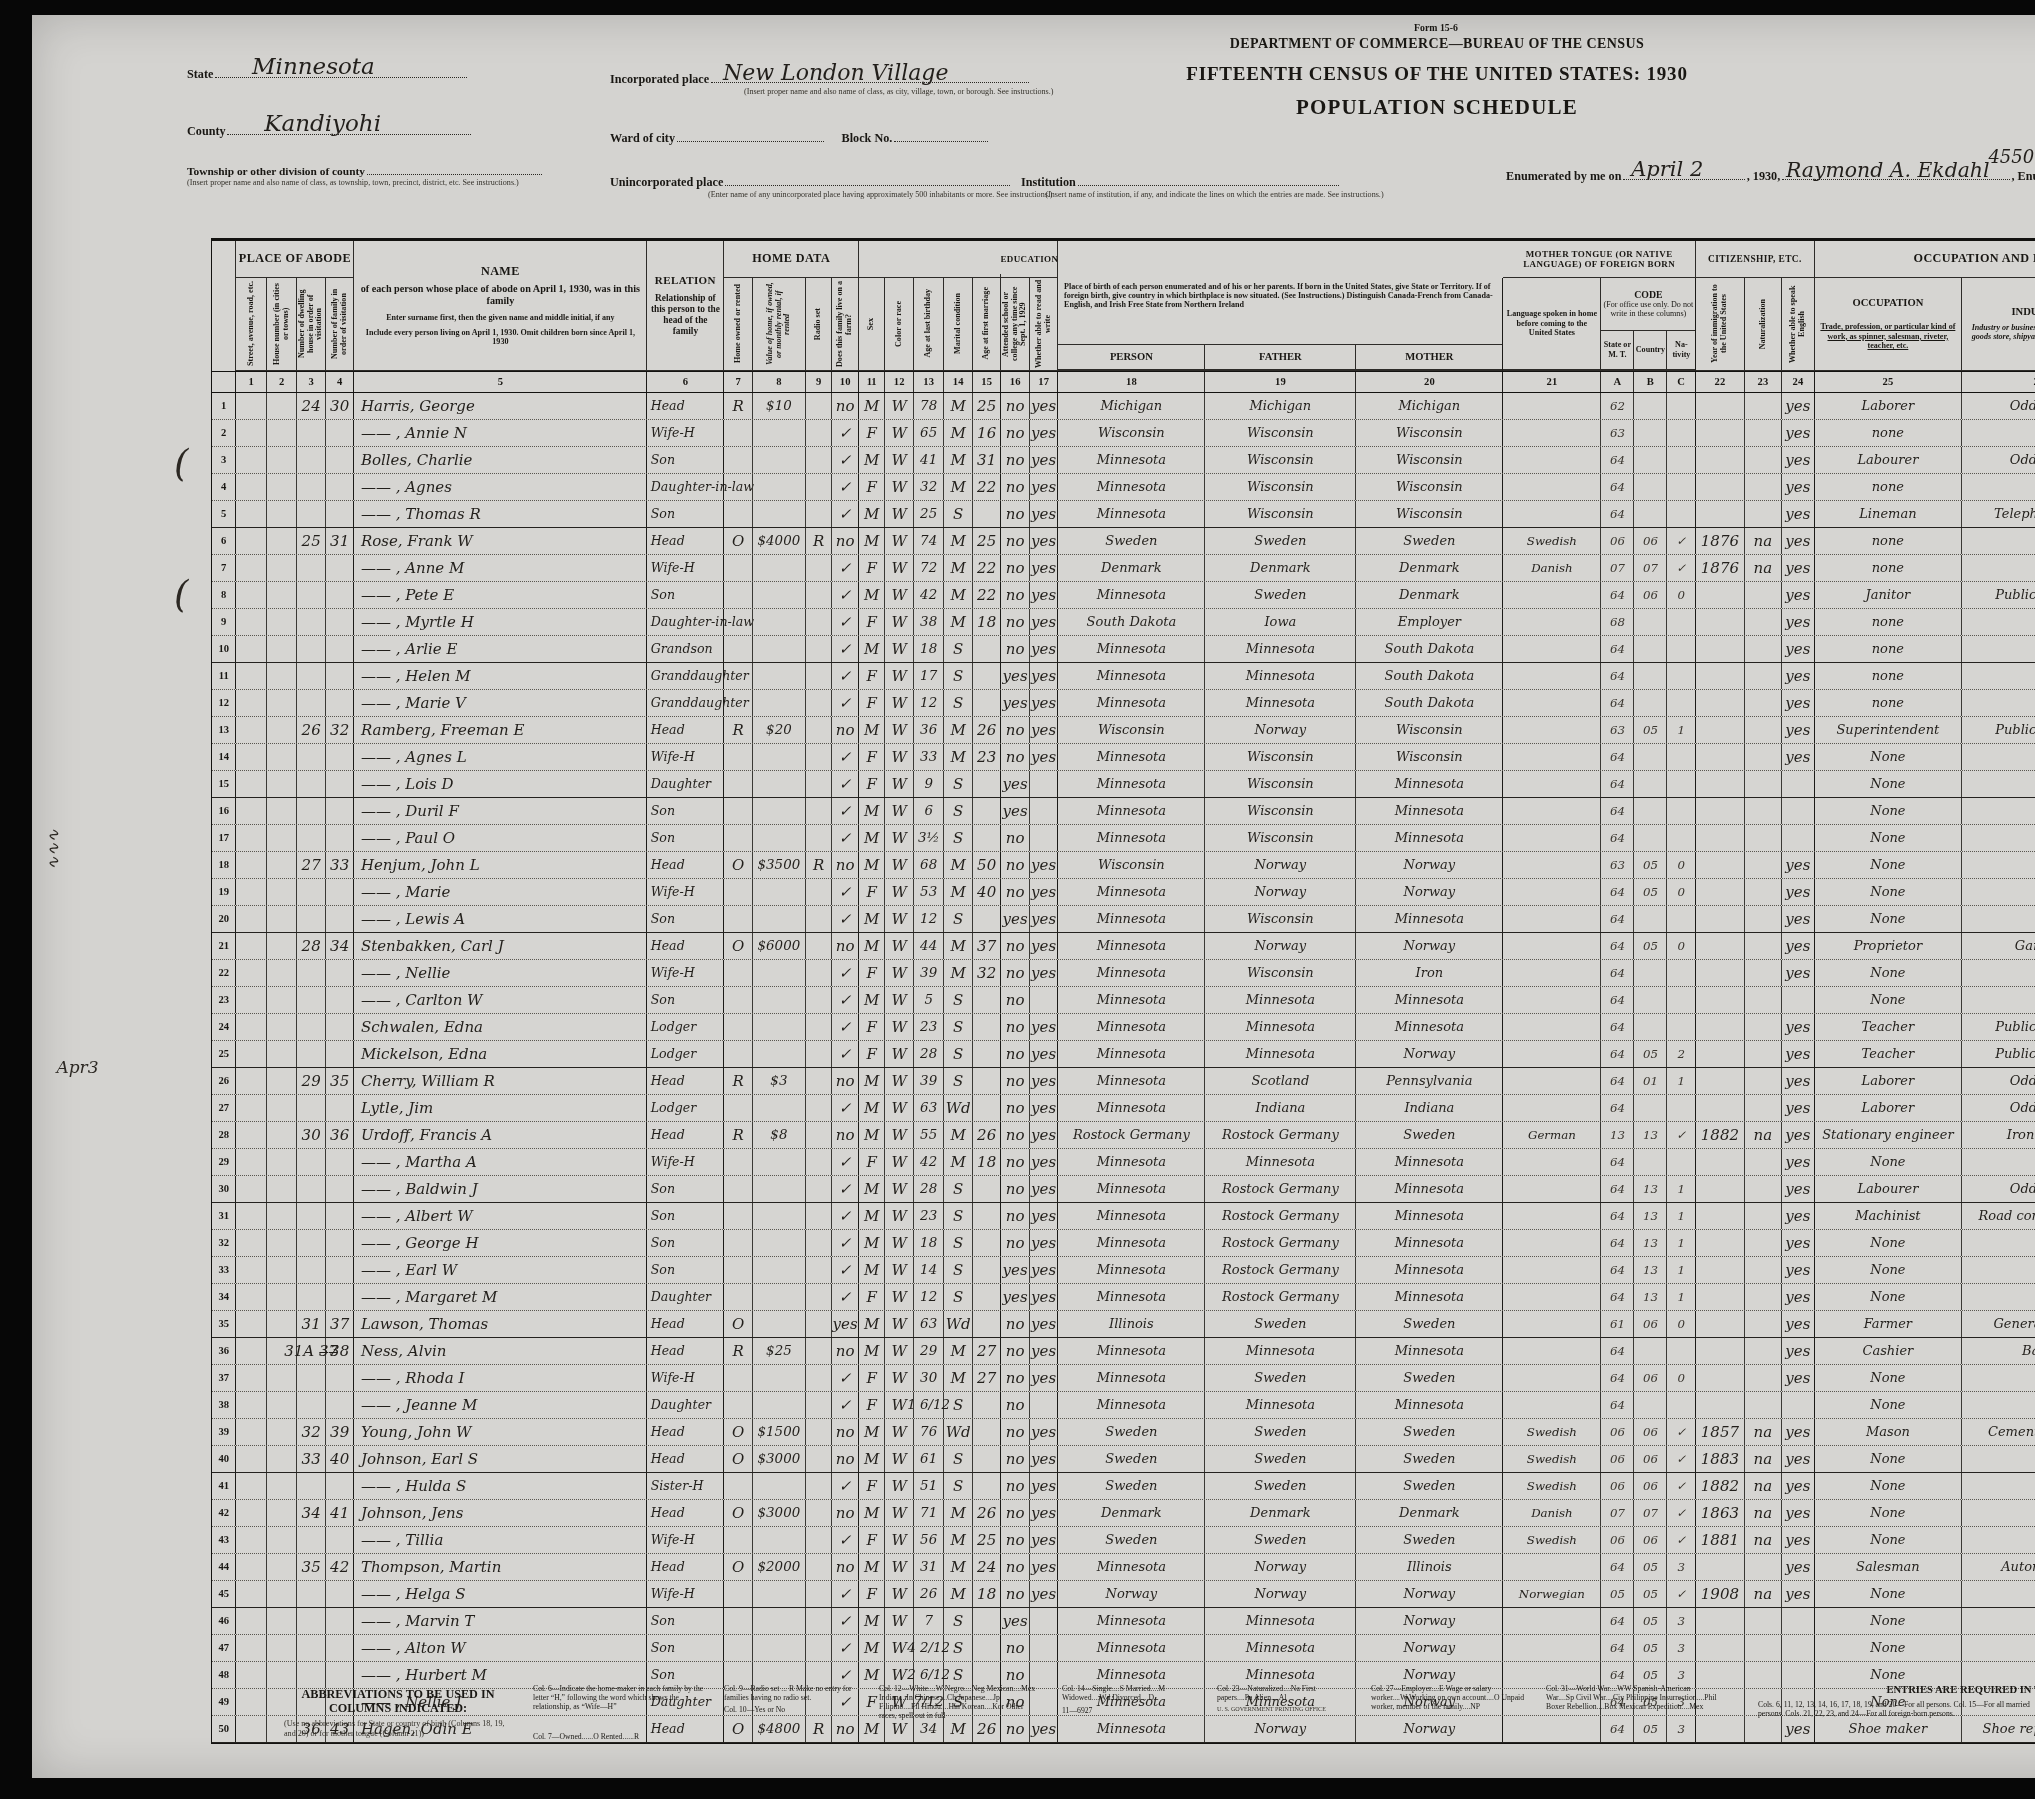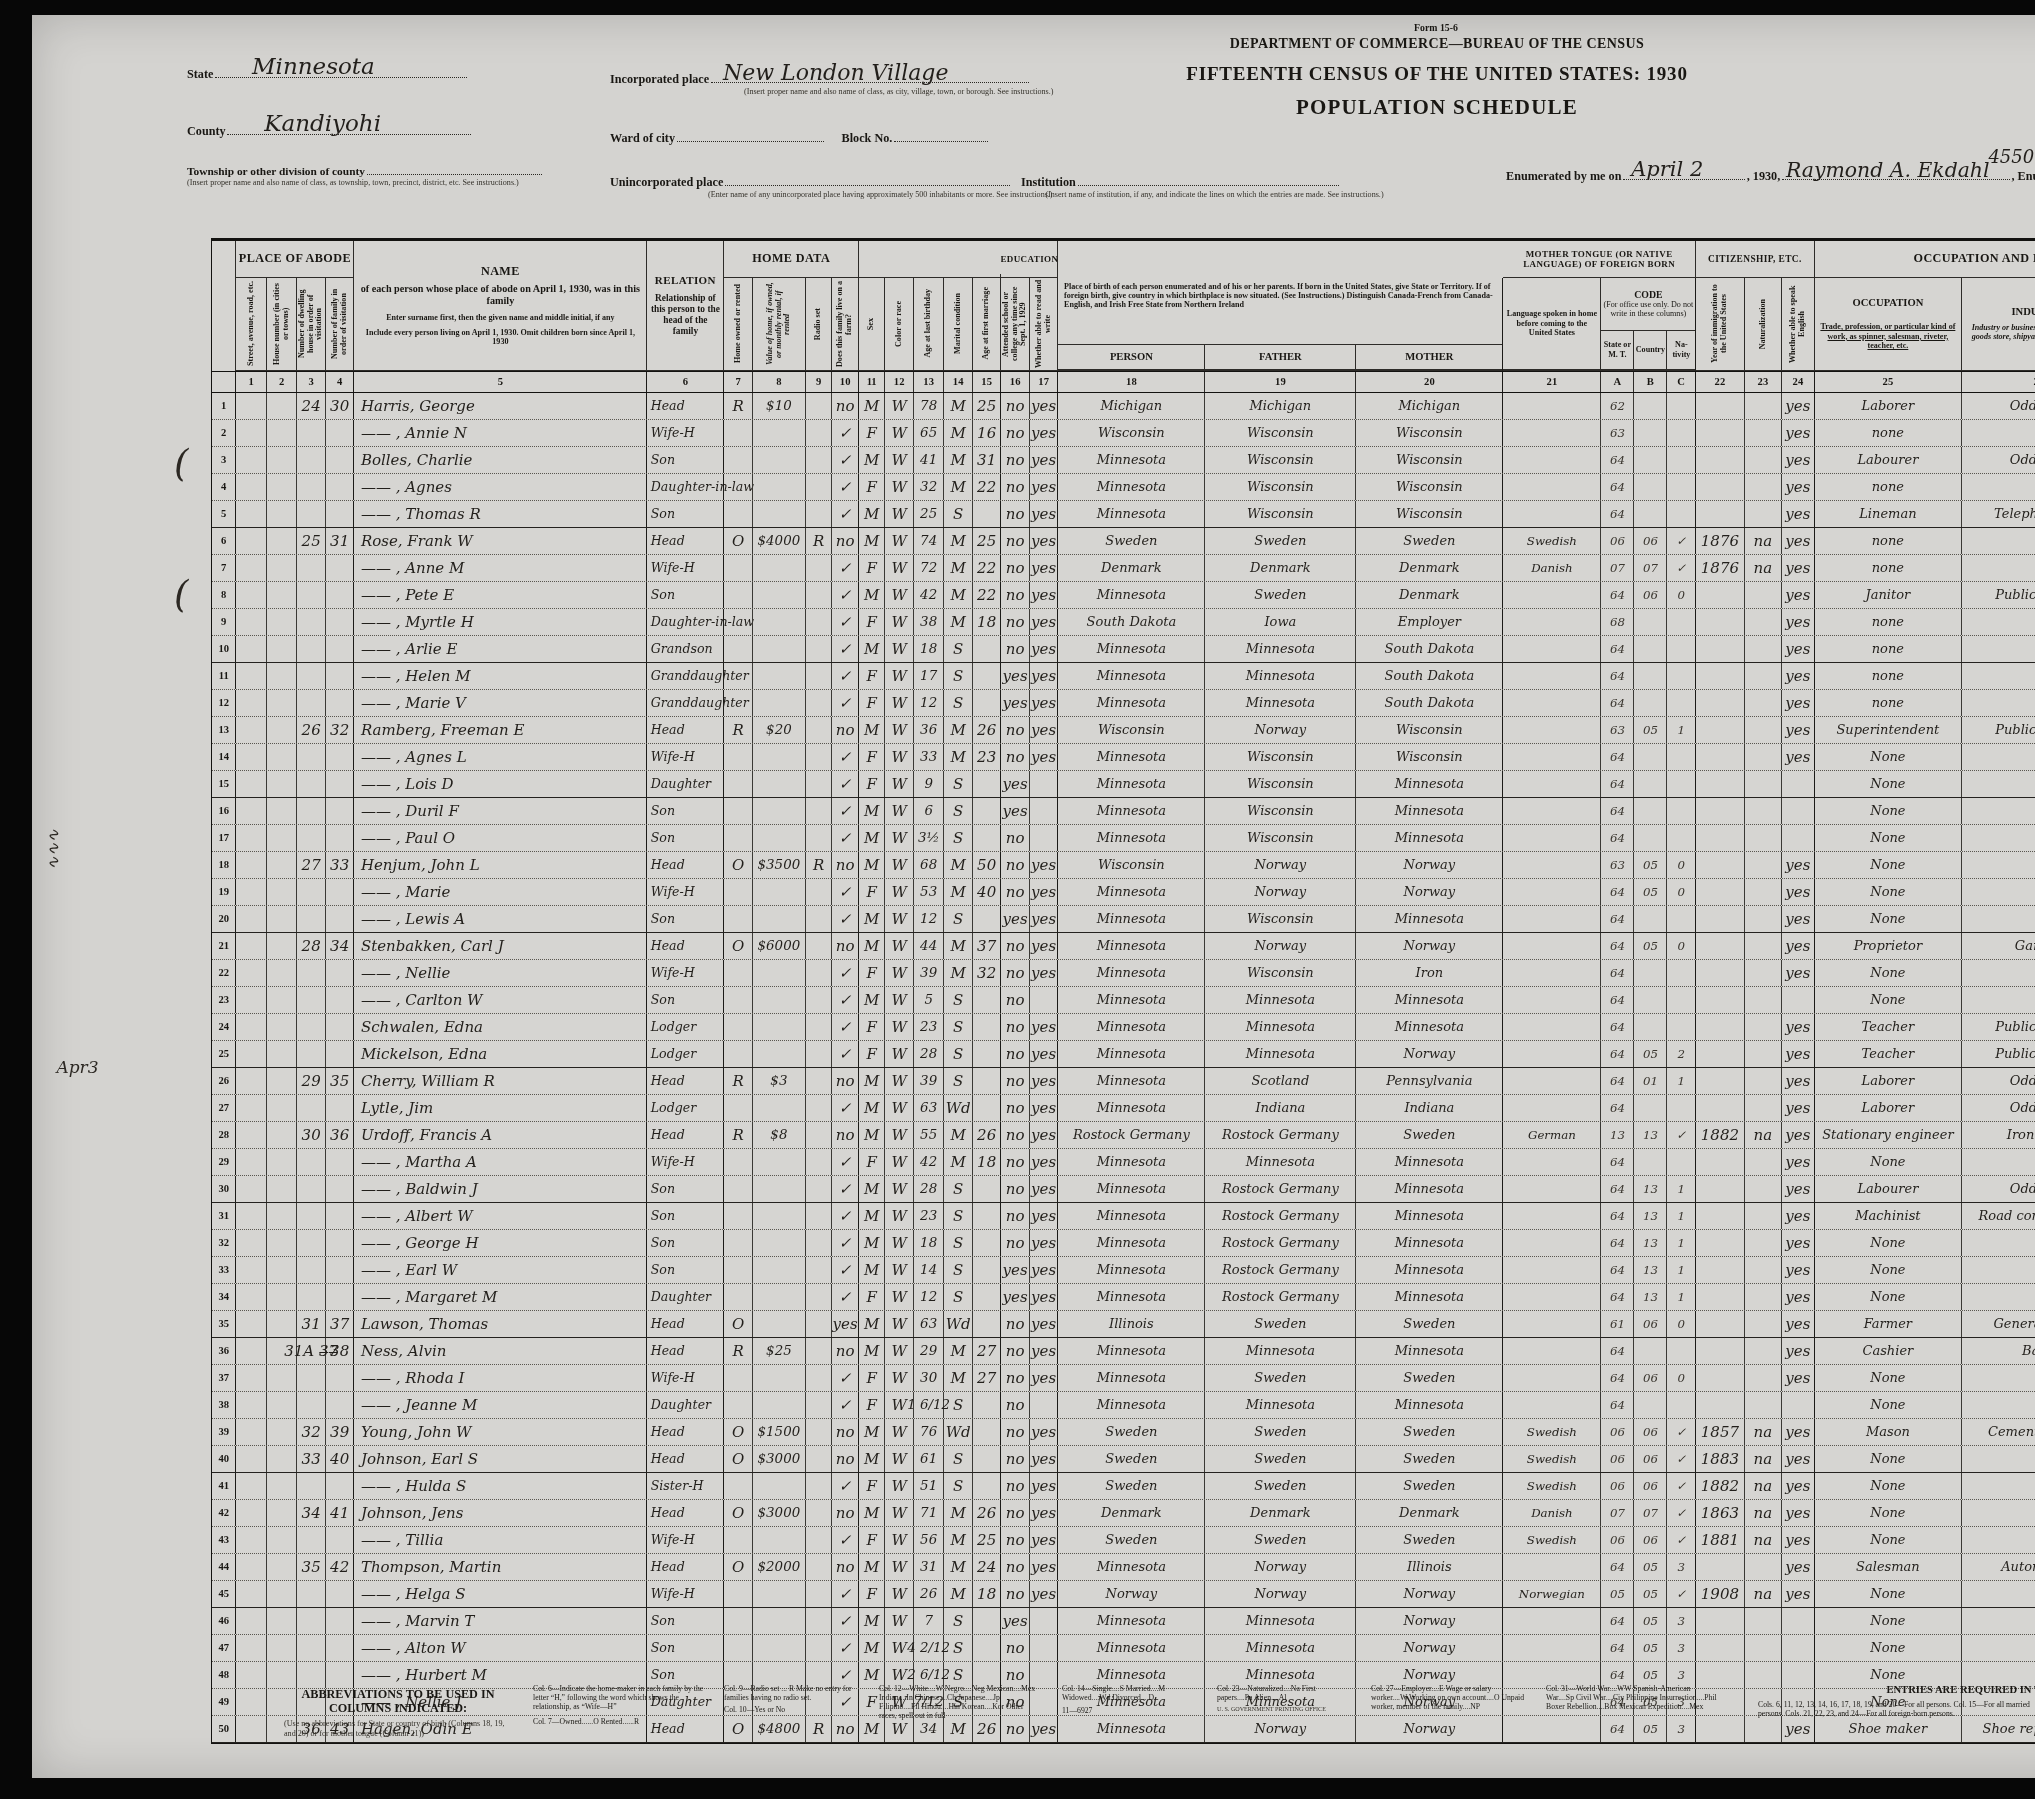--- a/index.html
+++ b/index.html
@@ -3815,21 +3815,21 @@
           </div>
         </div>
     </div>
 
     <div class="fblock" style="left:252px;top:1672px;width:228px;">
       <div class="ftitle">ABBREVIATIONS TO BE USED IN COLUMNS INDICATED:</div>
       <div class="cap" style="margin-top:4.1px;">(Use no abbreviations for State or country of birth (Columns 18, 19, and 20) or for mother tongue (Column 21))</div>
     </div>
     <div class="fblock" style="left:501px;top:1669px;width:171px;">
       <div>Col. 6—Indicate the home-maker in each family by the letter “H,” following the word which shows the relationship, as “Wife—H”</div>
-      <div style="margin-top:6px;">Col. 7—Owned......O   Rented......R</div>
+      <div style="margin-top:21px;">Col. 7—Owned......O   Rented......R</div>
     </div>
     <div class="fblock" style="left:692px;top:1669px;width:134px;">
       <div>Col. 9—Radio set ... R   Make no entry for families having no radio set.</div>
       <div style="margin-top:3.3px;">Col. 10—Yes or No</div>
     </div>
     <div class="fblock" style="left:847px;top:1669px;width:163px;">
       <div>Col. 12—White....W   Negro....Neg   Mexican....Mex   Indian....In   Chinese....Ch   Japanese....Jp   Filipino....Fil   Hindu....Hin   Korean....Kor   Other races, spell out in full</div>
     </div>
     <div class="fblock" style="left:1030px;top:1669px;width:134px;">
       <div>Col. 14—Single....S   Married....M   Widowed....Wd   Divorced....D</div>

